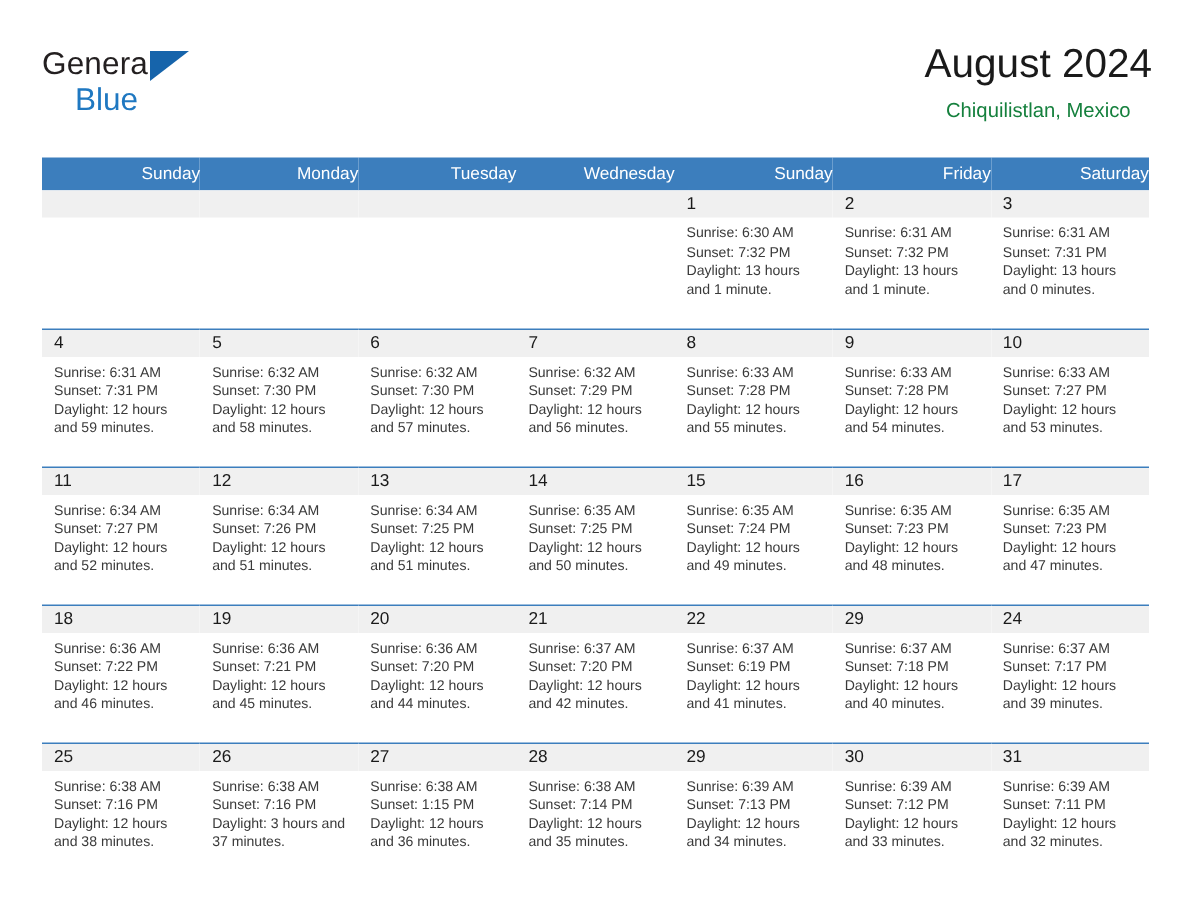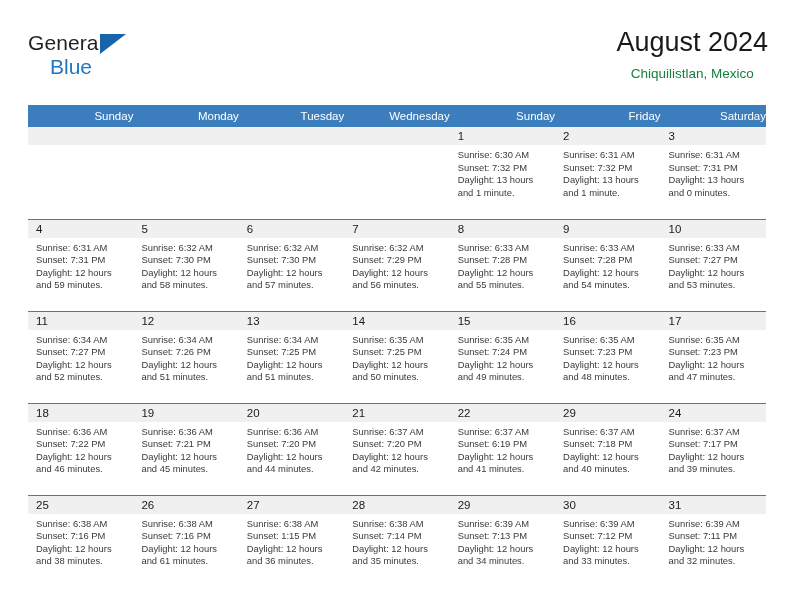--- a/index.html
+++ b/index.html
@@ -440,21 +440,21 @@
                 <div class="wrapline">Daylight: 12 hours and 38 minutes.</div>
               </div>
             </div>
           </td>
           <td>
             <div class="cell-inner">
               <div class="daynum">26</div>
               <div class="details">
                 <div>Sunrise: 6:38 AM</div>
                 <div>Sunset: 7:16 PM</div>
-                <div class="wrapline">Daylight: 12 hours and 61 minutes.</div>
+                <div class="wrapline">Daylight: 3 hours and 37 minutes.</div>
               </div>
             </div>
           </td>
           <td>
             <div class="cell-inner">
               <div class="daynum">27</div>
               <div class="details">
                 <div>Sunrise: 6:38 AM</div>
                 <div>Sunset: 1:15 PM</div>
                 <div class="wrapline">Daylight: 12 hours and 36 minutes.</div>

